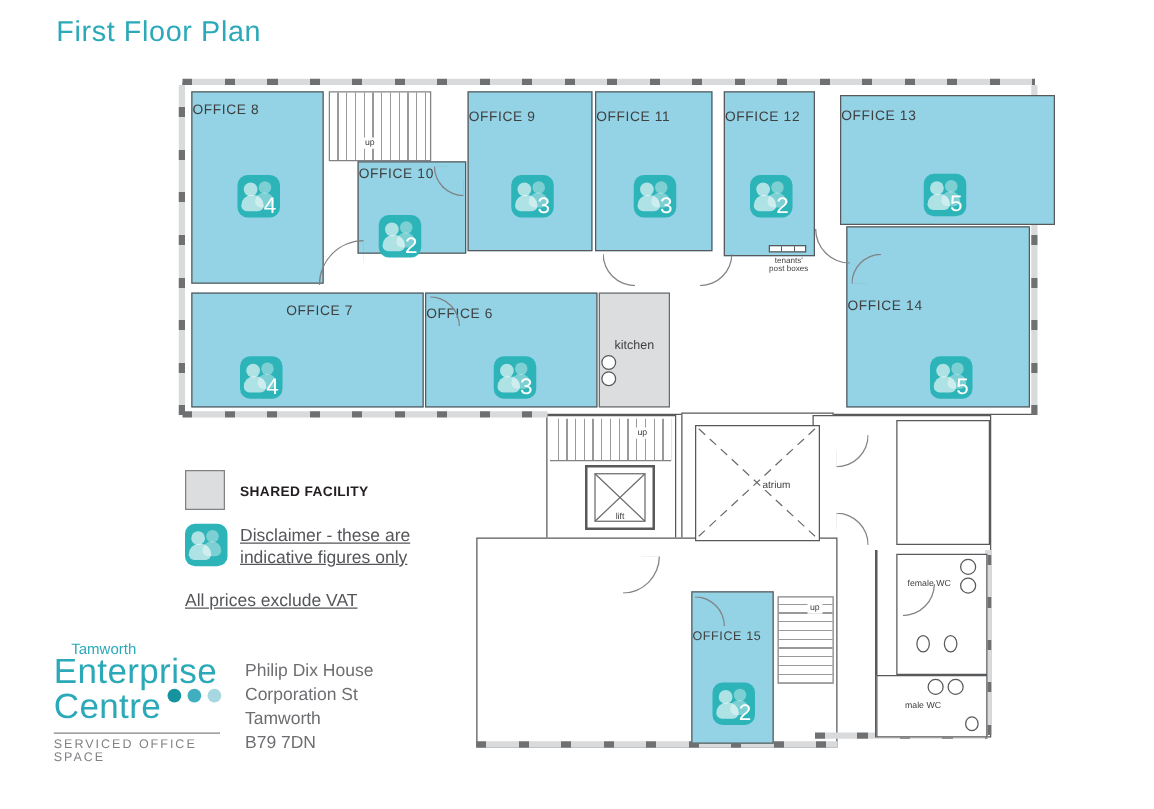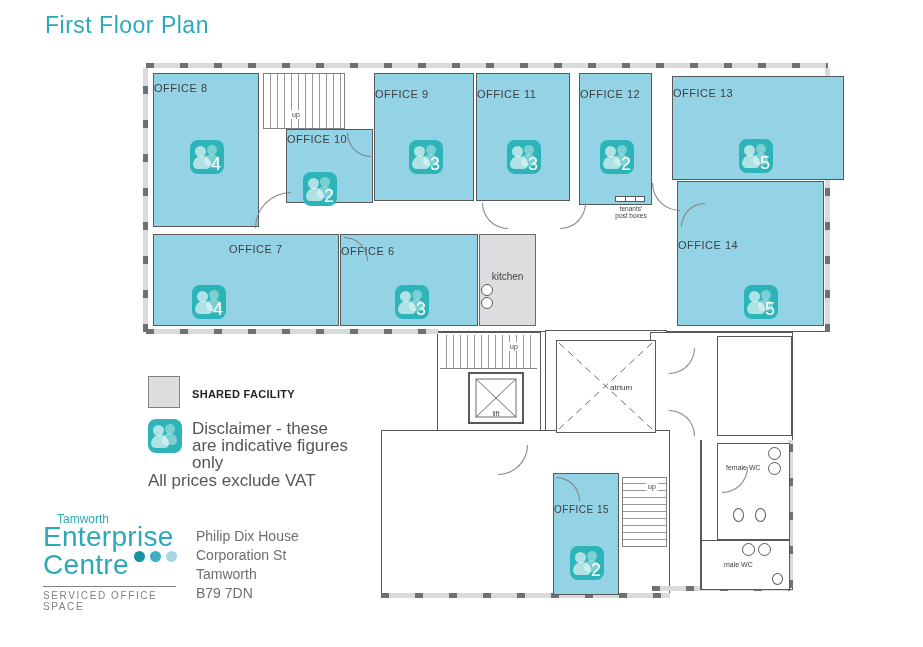--- a/index.html
+++ b/index.html
@@ -31,21 +31,21 @@
   .stv{position:absolute;background:repeating-linear-gradient(90deg,#fff 0 6px,#98999b 6px 7px);border:1px solid #808285;box-sizing:border-box;}
   .sth{position:absolute;background:repeating-linear-gradient(0deg,#fff 0 6px,#98999b 6px 7px);border:1px solid #808285;box-sizing:border-box;}
   .uplab{position:absolute;font-size:7px;color:#414042;background:#fff;padding:0 2px;line-height:9px;}
   
   .arc{position:absolute;border:0 solid #808285;background:transparent;box-sizing:border-box;}
   
   .fix{position:absolute;border:1px solid #58595B;border-radius:50%;background:#fff;box-sizing:border-box;}
   
   .title{position:absolute;left:45px;top:12px;font-size:23px;letter-spacing:.5px;color:#2BA9B9;}
   .legend-label{font-size:11px;font-weight:bold;color:#231F20;letter-spacing:.3px;}
-  .legend-text{font-size:17px;color:#55565A;line-height:17px;}
+  .legend-text{font-size:14px;color:#55565A;line-height:17px;text-decoration:underline;}
   .logo-city{position:absolute;left:57px;top:512px;font-size:12px;color:#2BA9B9;}
   .logo-big{font-size:28px;color:#2BA9B9;letter-spacing:.3px;line-height:28px;}
   .dot{display:inline-block;width:11px;height:11px;border-radius:50%;margin-left:5px;}
   .tagline{position:absolute;left:43px;top:586px;font-size:10px;letter-spacing:1.6px;color:#808285;border-top:1px solid #808285;padding-top:3px;}
   .addr{position:absolute;left:196px;top:527px;font-size:14px;line-height:19px;color:#6D6E71;}
   svg{display:block;}
 </style>
 </head>
 <body>
 

